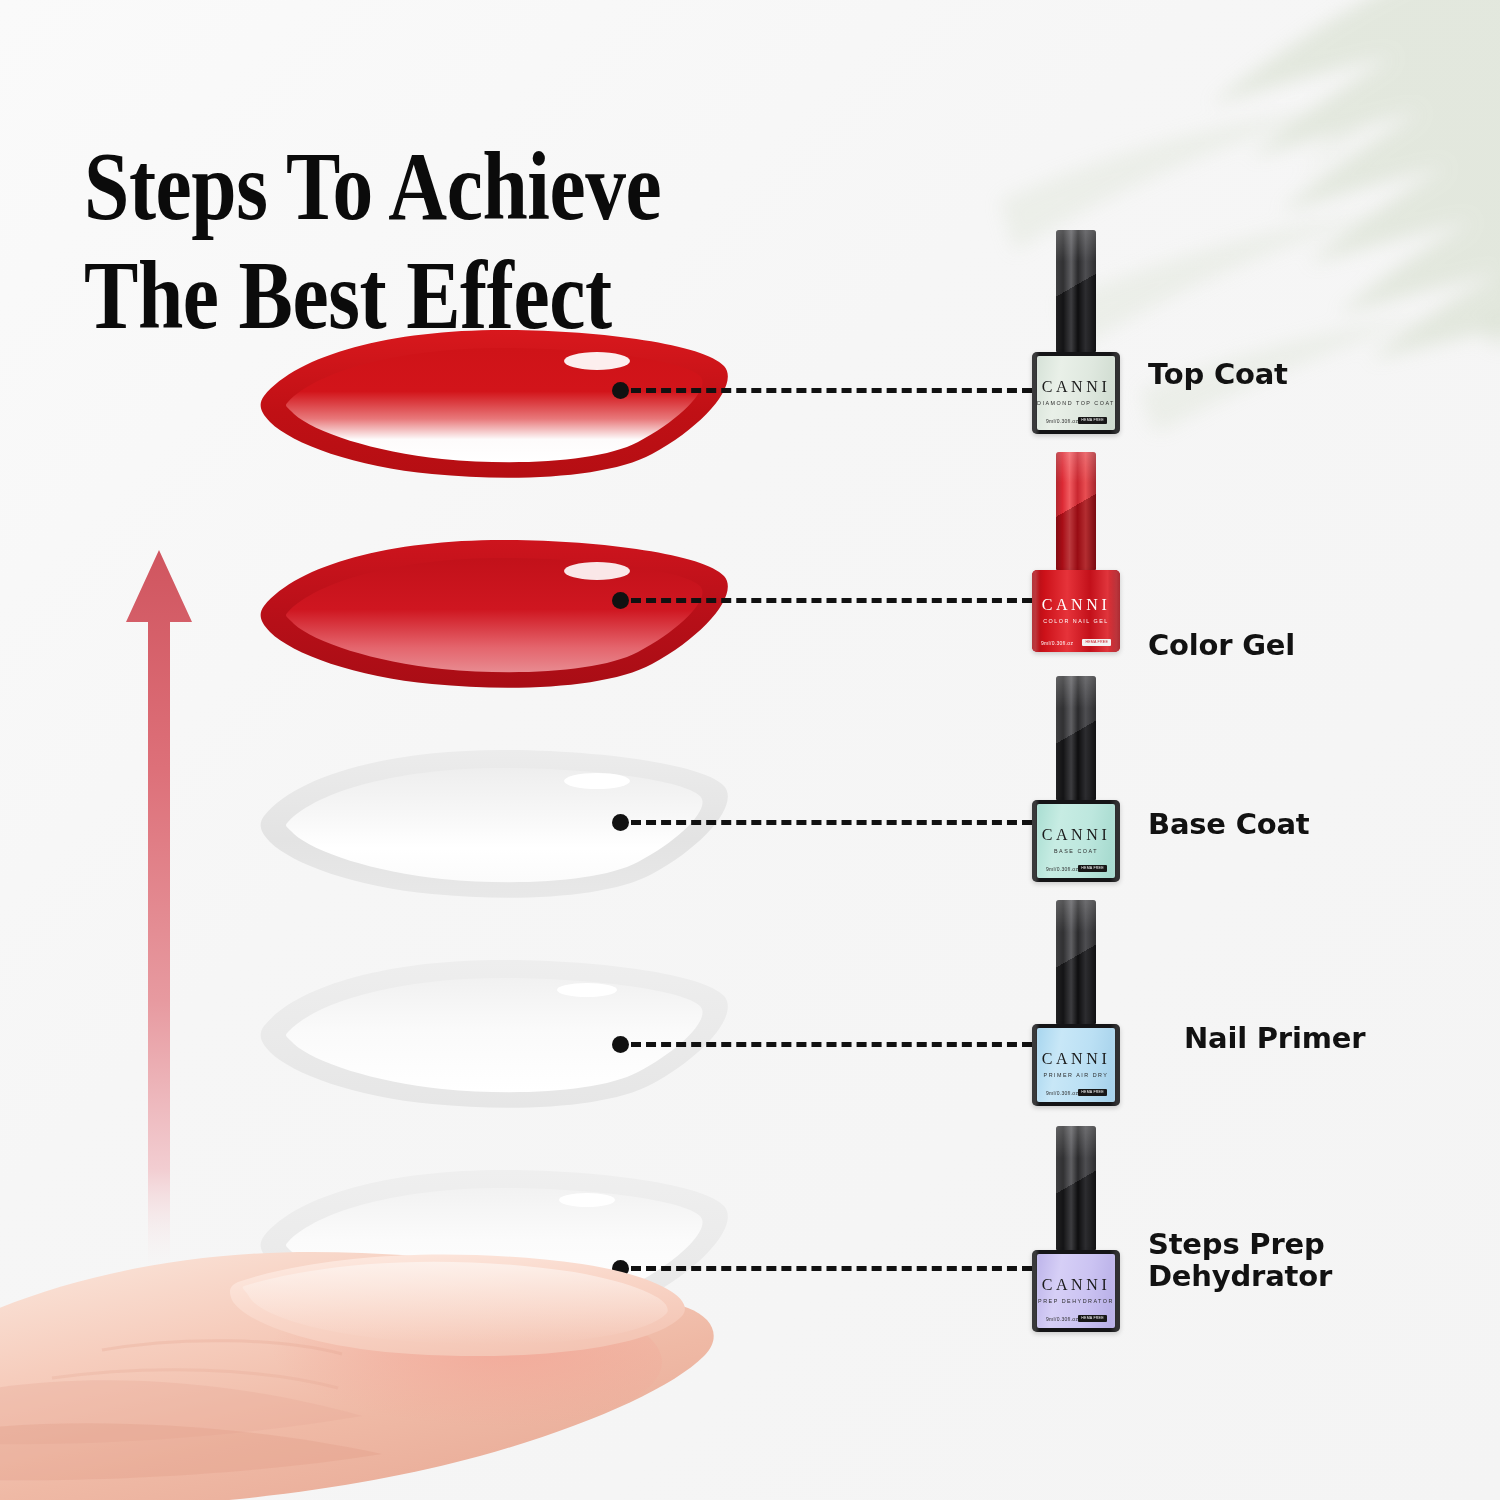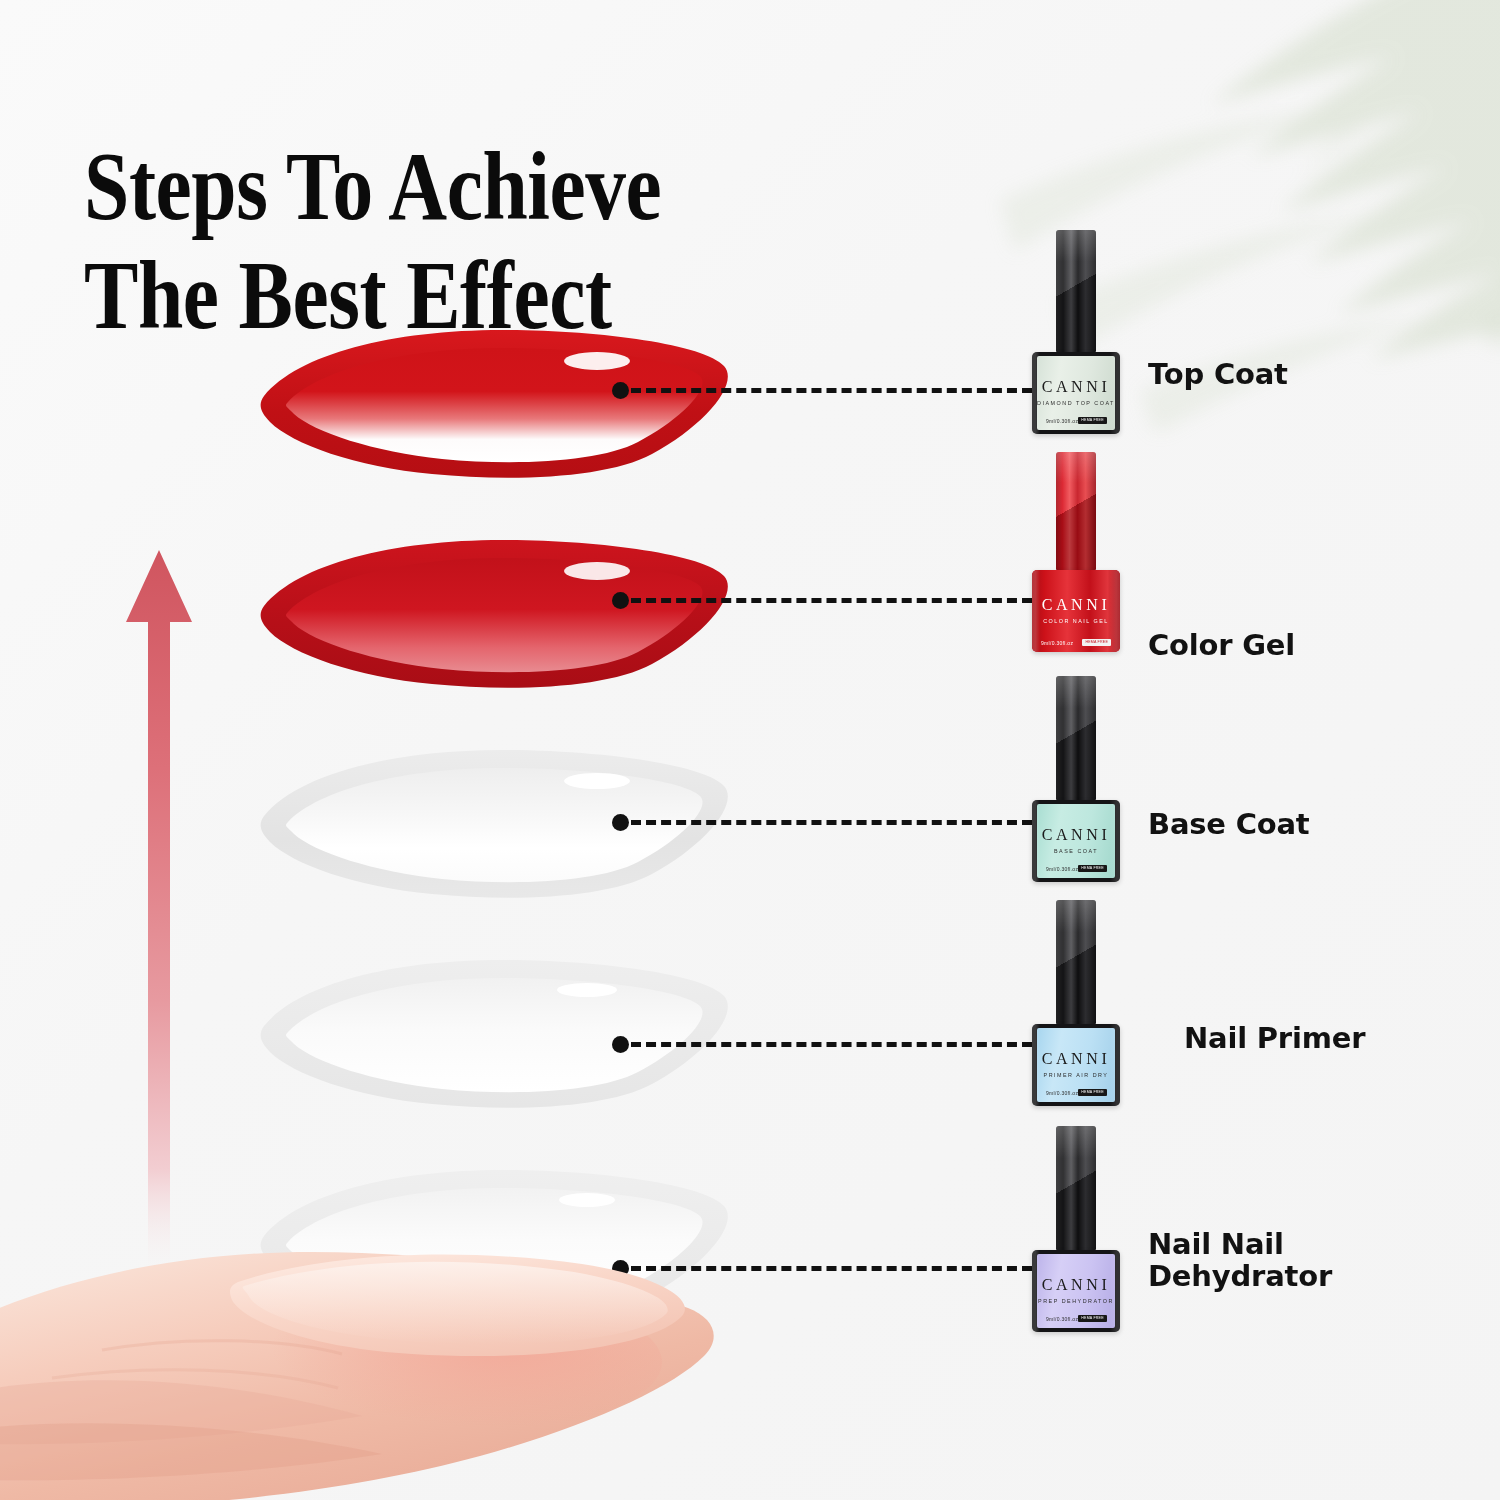--- a/index.html
+++ b/index.html
@@ -400,16 +400,16 @@
         <div class="sub">PREP DEHYDRATOR</div>
         <div class="volrow">
           <span class="vol">9ml/0.30fl.oz</span>
           <span class="badge">HEMA
 FREE</span>
         </div>
       </div>
       <div class="glassgloss"></div>
     </div>
   </div>
-  <div class="steplabel" style="top:1228px;">Nail Nail
+  <div class="steplabel" style="top:1228px;">Steps Prep
 Dehydrator</div>
 
 </div>
 
 </body></html>

